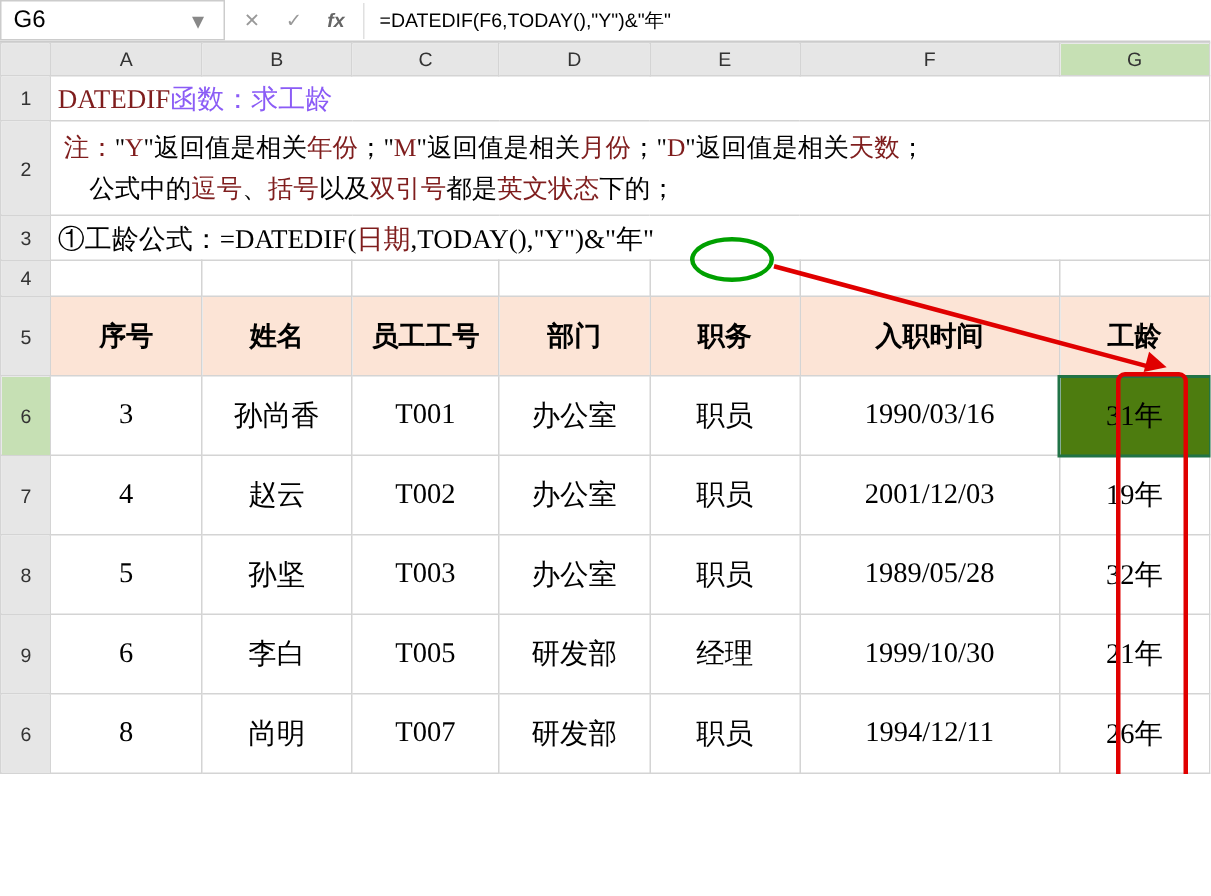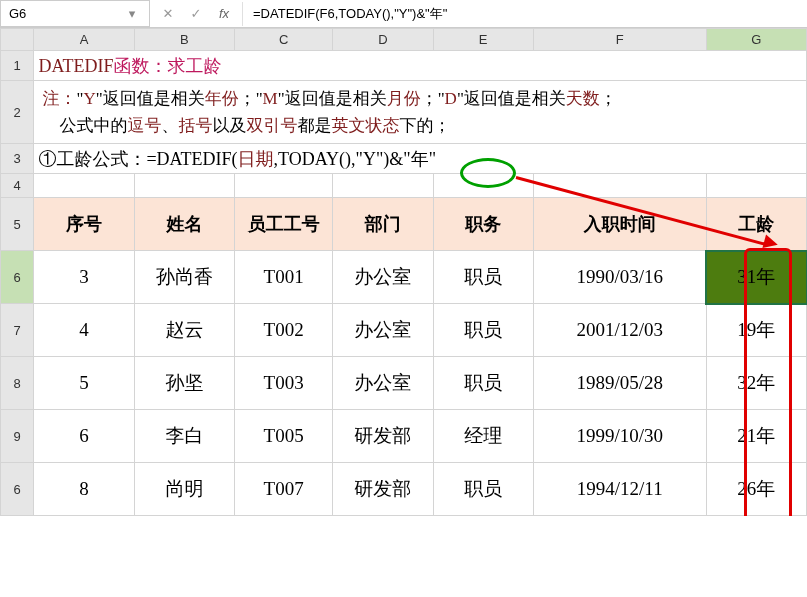--- a/index.html
+++ b/index.html
@@ -1,42 +1,42 @@
 <!DOCTYPE html>
 <html><head>
 <meta charset="utf-8">
 <style>
 *{box-sizing:border-box;margin:0;padding:0}
 body{font-family:"Microsoft YaHei",SimSun,Arial,sans-serif;font-size:14px;background:#fff;width:807px;overflow:hidden}
 .formula-bar{display:flex;align-items:center;height:28px;border-bottom:1px solid #ccc;background:#fff}
-.name-box{width:150px;height:100%;border:1px solid #ccc;padding:2px 8px;font-size:13px;display:flex;align-items:center;background:#fff}
+.name-box{width:150px;height:100%;border:1px solid #ccc;padding:2px 8px;font-size:16px;display:flex;align-items:center;background:#fff}
 .name-dd{width:18px;height:18px;display:flex;align-items:center;justify-content:center;color:#888;margin-left:auto}
 .fx-btns{display:flex;align-items:center;padding:0 4px;border-right:1px solid #e0e0e0}
 .fx-btn{width:28px;height:24px;display:flex;align-items:center;justify-content:center;color:#999;font-size:13px}
-.fx-label{font-style:italic;color:#666;font-weight:normal}
+.fx-label{font-style:italic;color:#666;font-weight:bold}
 .formula-input{flex:1;padding:2px 10px;font-size:13px;color:#000}
 .sheet{position:relative}
 .grid{border-collapse:collapse;width:100%}
 .grid td,.grid th{border:1px solid #d4d4d4;position:relative}
 .col-head{background:#e6e6e6;text-align:center;font-size:13px;font-weight:normal;height:22px;color:#333}
 .col-head.active{background:#c6e0b4}
 .row-head{background:#e6e6e6;text-align:center;width:30px;font-size:13px;font-weight:normal;color:#333}
 .row-head.active{background:#c6e0b4}
 .cell{padding:2px 4px;height:34px;white-space:nowrap;overflow:hidden;font-size:17px}
 .r1{height:30px;font-family:SimSun}
 .r2{height:56px}
 .r3{height:30px}
 .r4{height:24px}
 .rr{height:53px}
 .hdr-row td{background:#fce4d6;text-align:center;font-weight:bold;font-family:SimSun;font-size:18px}
 .data-row td{text-align:center;font-family:SimSun;font-size:19px}
 .col-A{width:90px}.col-B{width:90px}.col-C{width:88px}.col-D{width:90px}.col-E{width:90px}.col-F{width:155px}.col-G{width:90px}
 .title-cell{font-family:"Times New Roman",SimSun;font-size:18px}
 .red{color:#7f1d1d;font-weight:normal}
-.blk{color:#be185d}
+.blk{color:#8b5cf6}
 .note-cell{font-family:SimSun;font-size:17px;line-height:1.6;padding:4px 8px}
 .formula-cell{font-family:"Times New Roman",SimSun;font-size:18px}
 .sel-cell{outline:2px solid #217346;outline-offset:-1px;background:#4d7c0f}
 .overlay{position:absolute;pointer-events:none;top:0;left:0;width:100%;height:100%}
 .circle{position:absolute;border:3px solid #00a000;border-radius:50%;width:56px;height:30px}
 .arrow-line{position:absolute;background:#e00000;height:3px;transform-origin:left center}
 .arrow-head{position:absolute;width:0;height:0;border-left:14px solid #e00000;border-top:7px solid transparent;border-bottom:7px solid transparent}
 .red-box{position:absolute;border:3px solid #e00000;border-radius:6px}
 .merged{text-align:left}
 </style>

